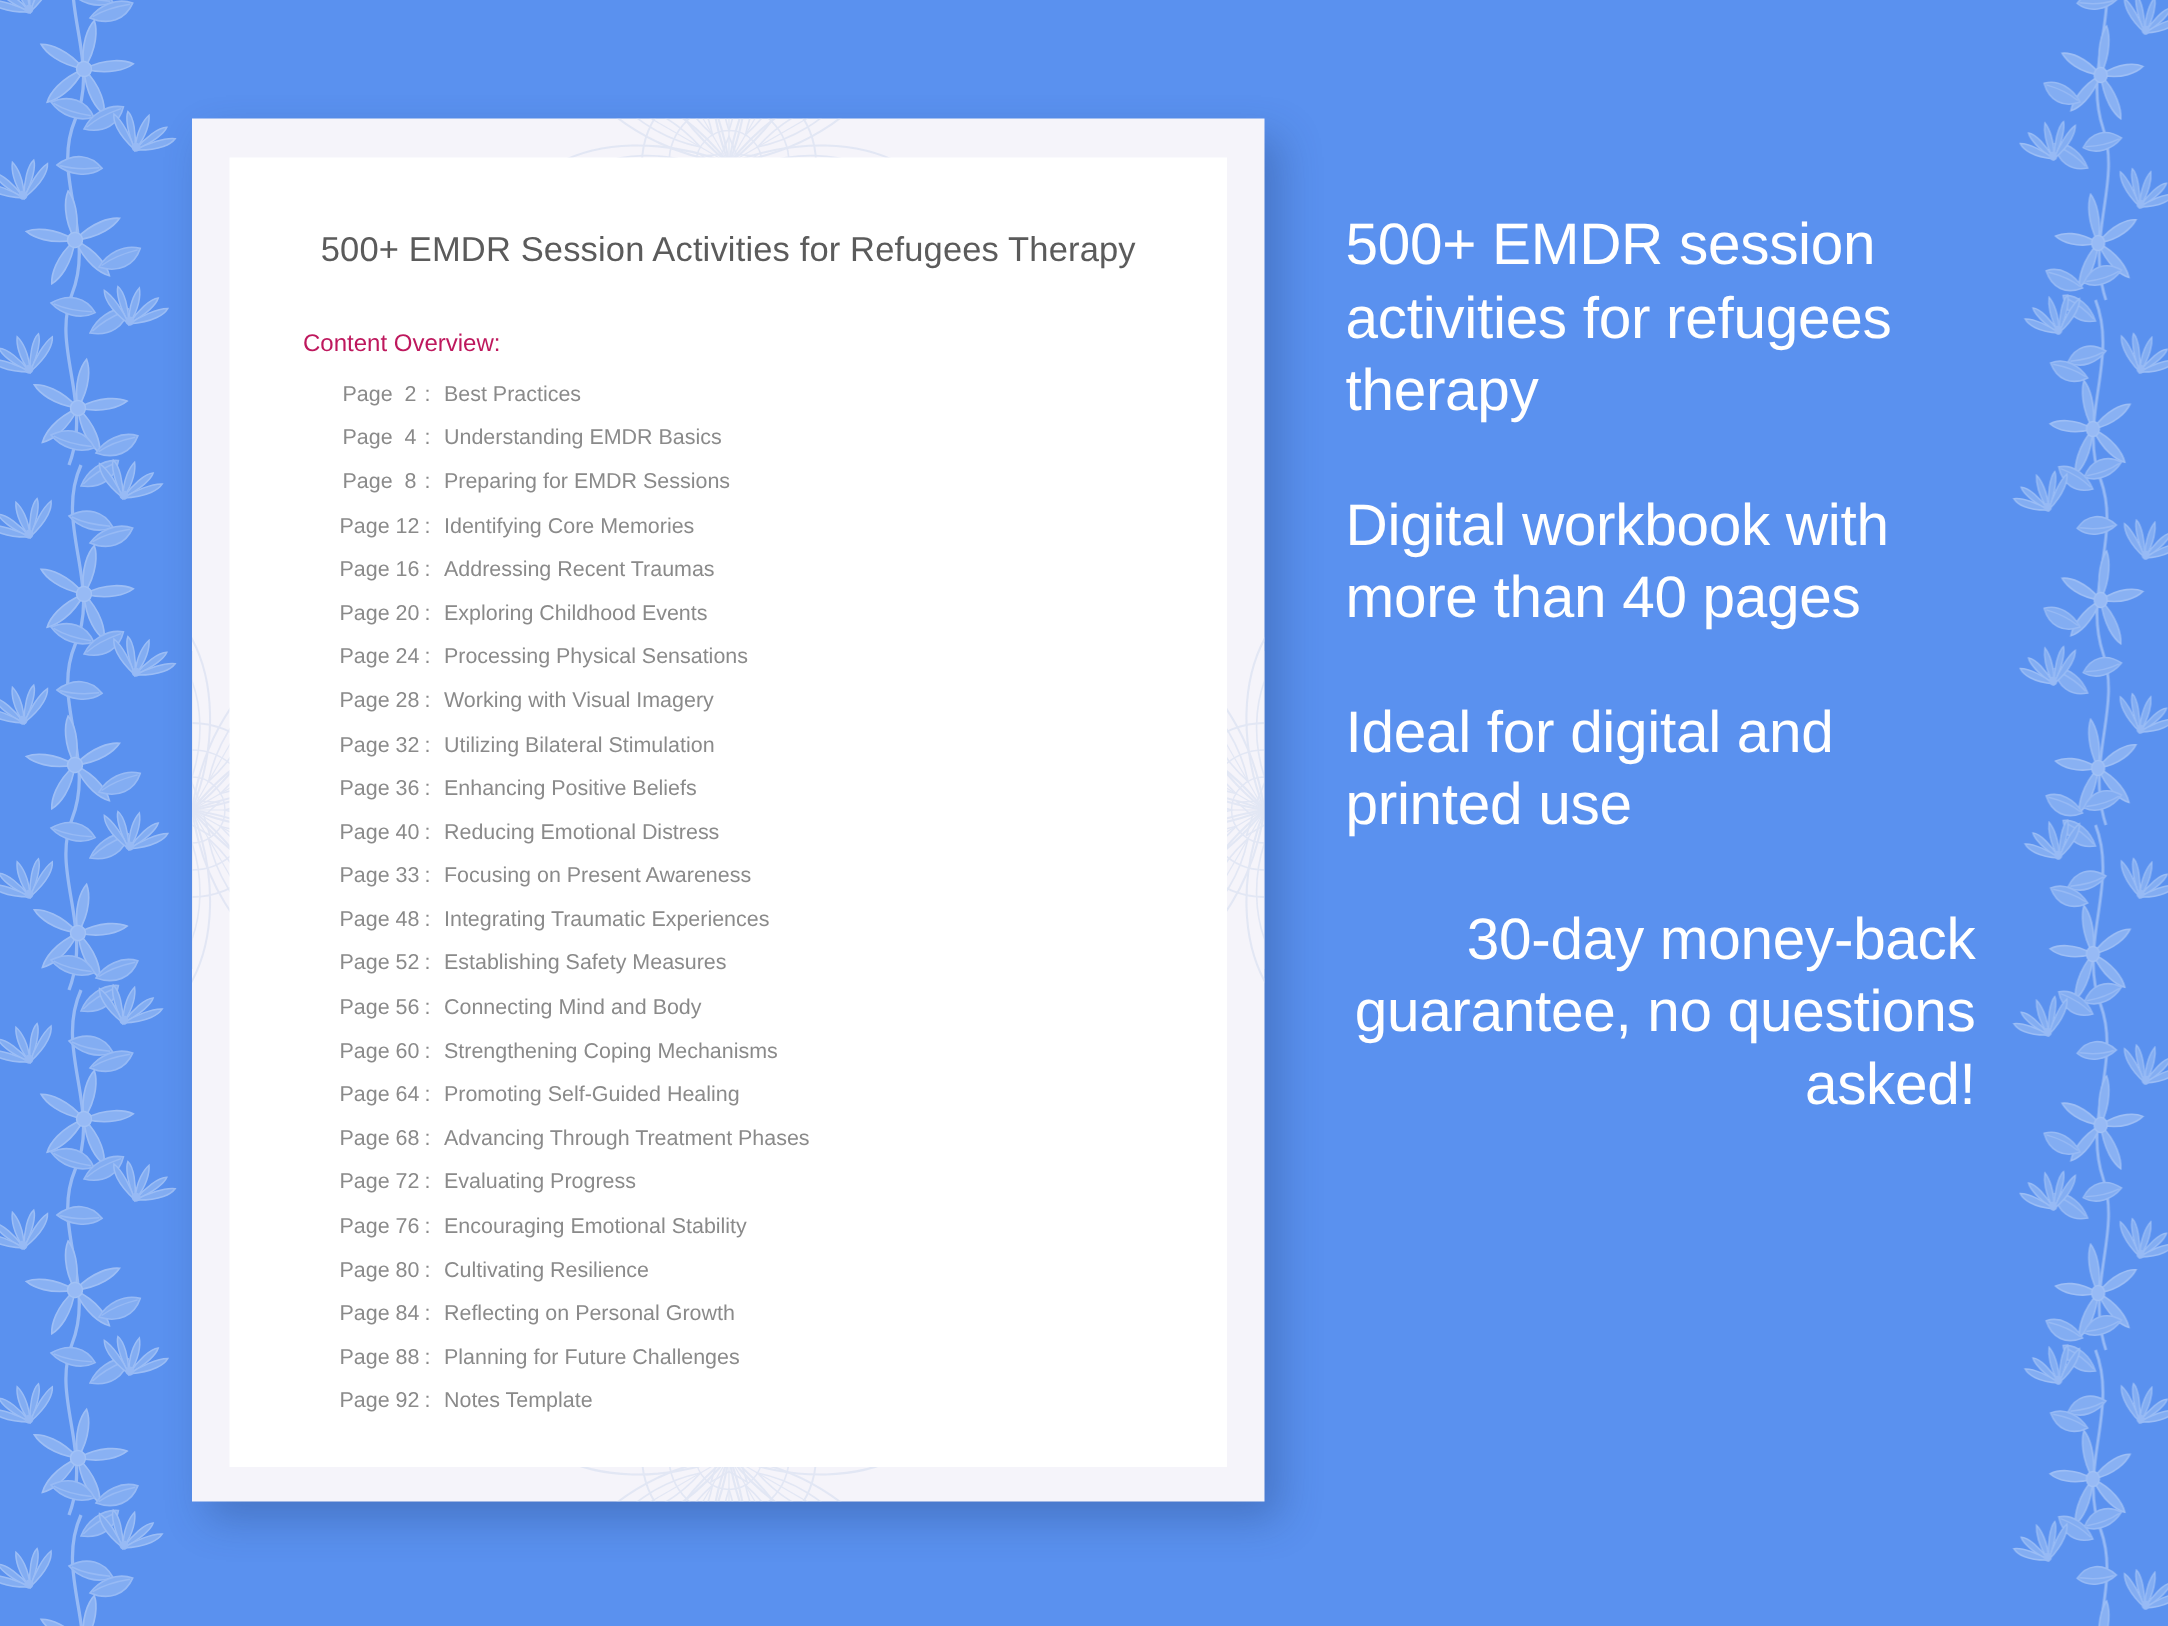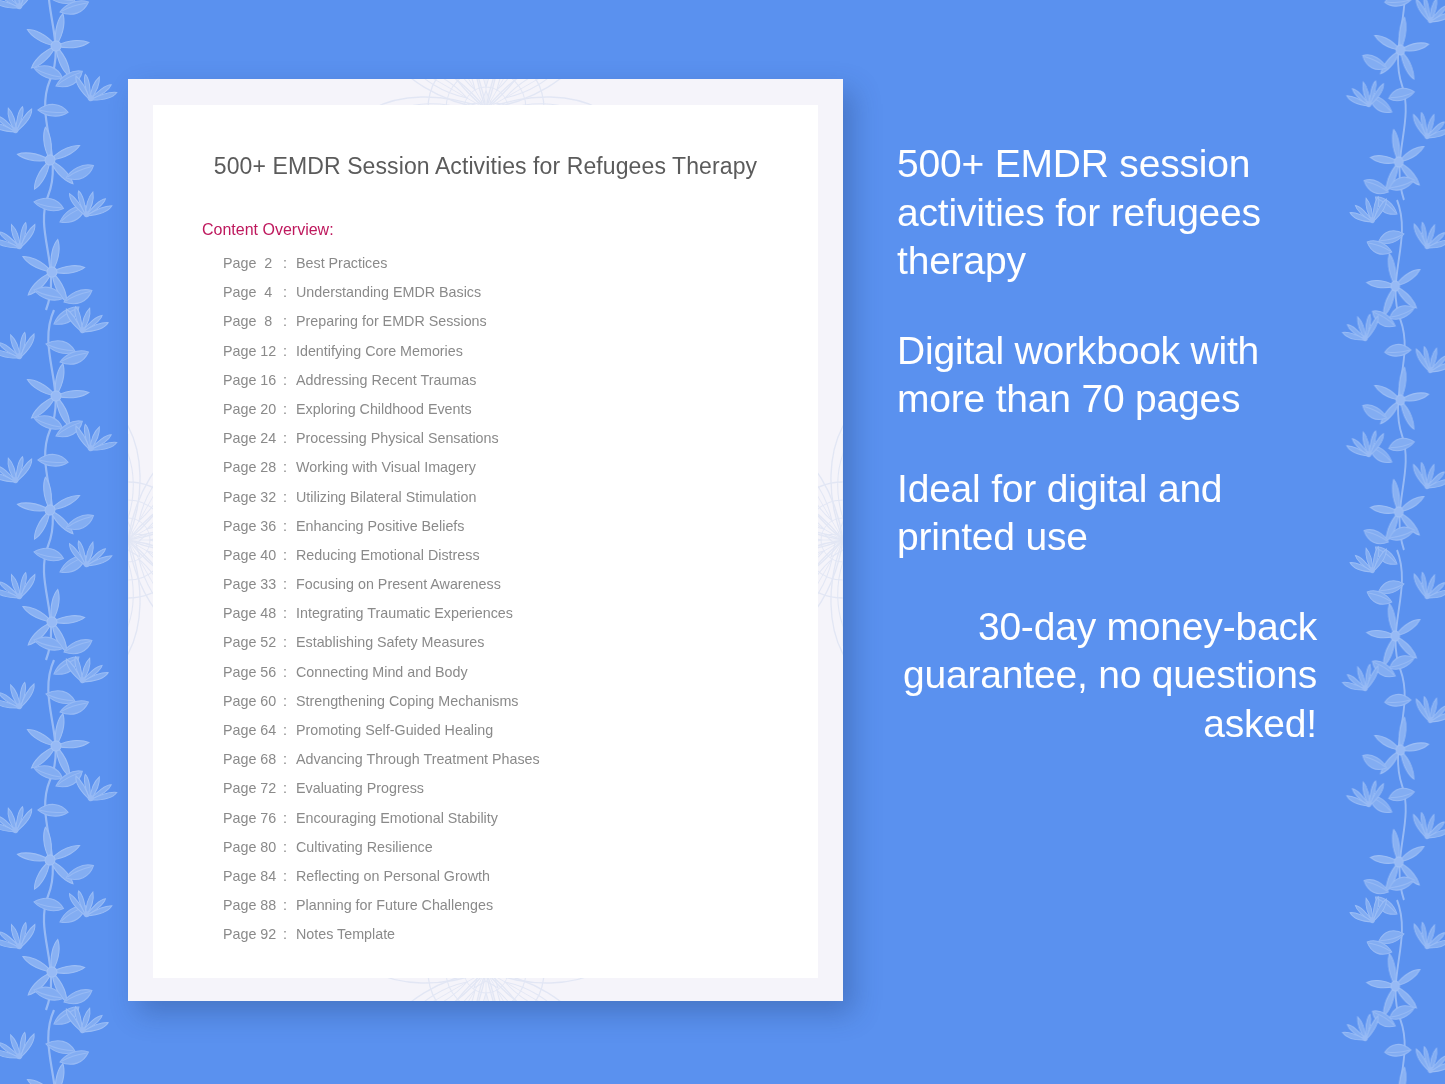--- a/index.html
+++ b/index.html
@@ -75,21 +75,21 @@
   .toc-row {
     display:flex;
     align-items:baseline;
     height:29.2px;
     font-size:14.3px;
     color:#8a8a8a;
     font-weight:400;
   }
   .toc-page {
     width:60px;
-    text-align:left;
+    text-align:center;
     white-space:pre;
   }
   .toc-colon { width:10px; }
   .toc-label { margin-left:3px;text-align:center; }
 
   
   .promo {
     position:absolute;
     left:897px;
     top:140px;
@@ -341,16 +341,16 @@
           <span class="toc-page">Page 92</span>
           <span class="toc-colon">:</span>
           <span class="toc-label">Notes Template</span>
         </div>
       </div>
   </div>
 </div>
 
 <div class="promo">
     <div class="promo-block">500+ EMDR session activities for refugees therapy</div>
-    <div class="promo-block">Digital workbook with more than 70 pages</div>
+    <div class="promo-block">Digital workbook with more than 40 pages</div>
     <div class="promo-block">Ideal for digital and printed use</div>
     <div class="promo-block">30-day money-back guarantee, no questions asked!</div>
   </div>
 
 </body></html>

